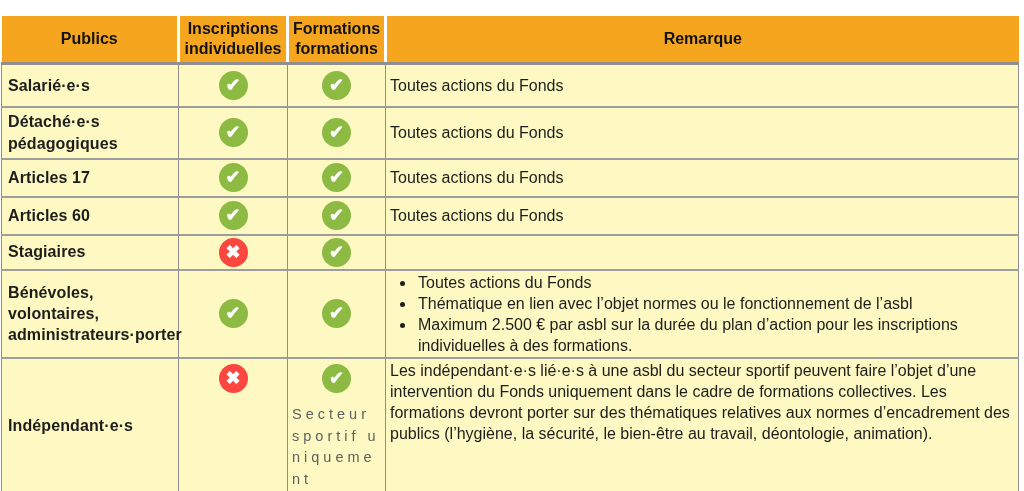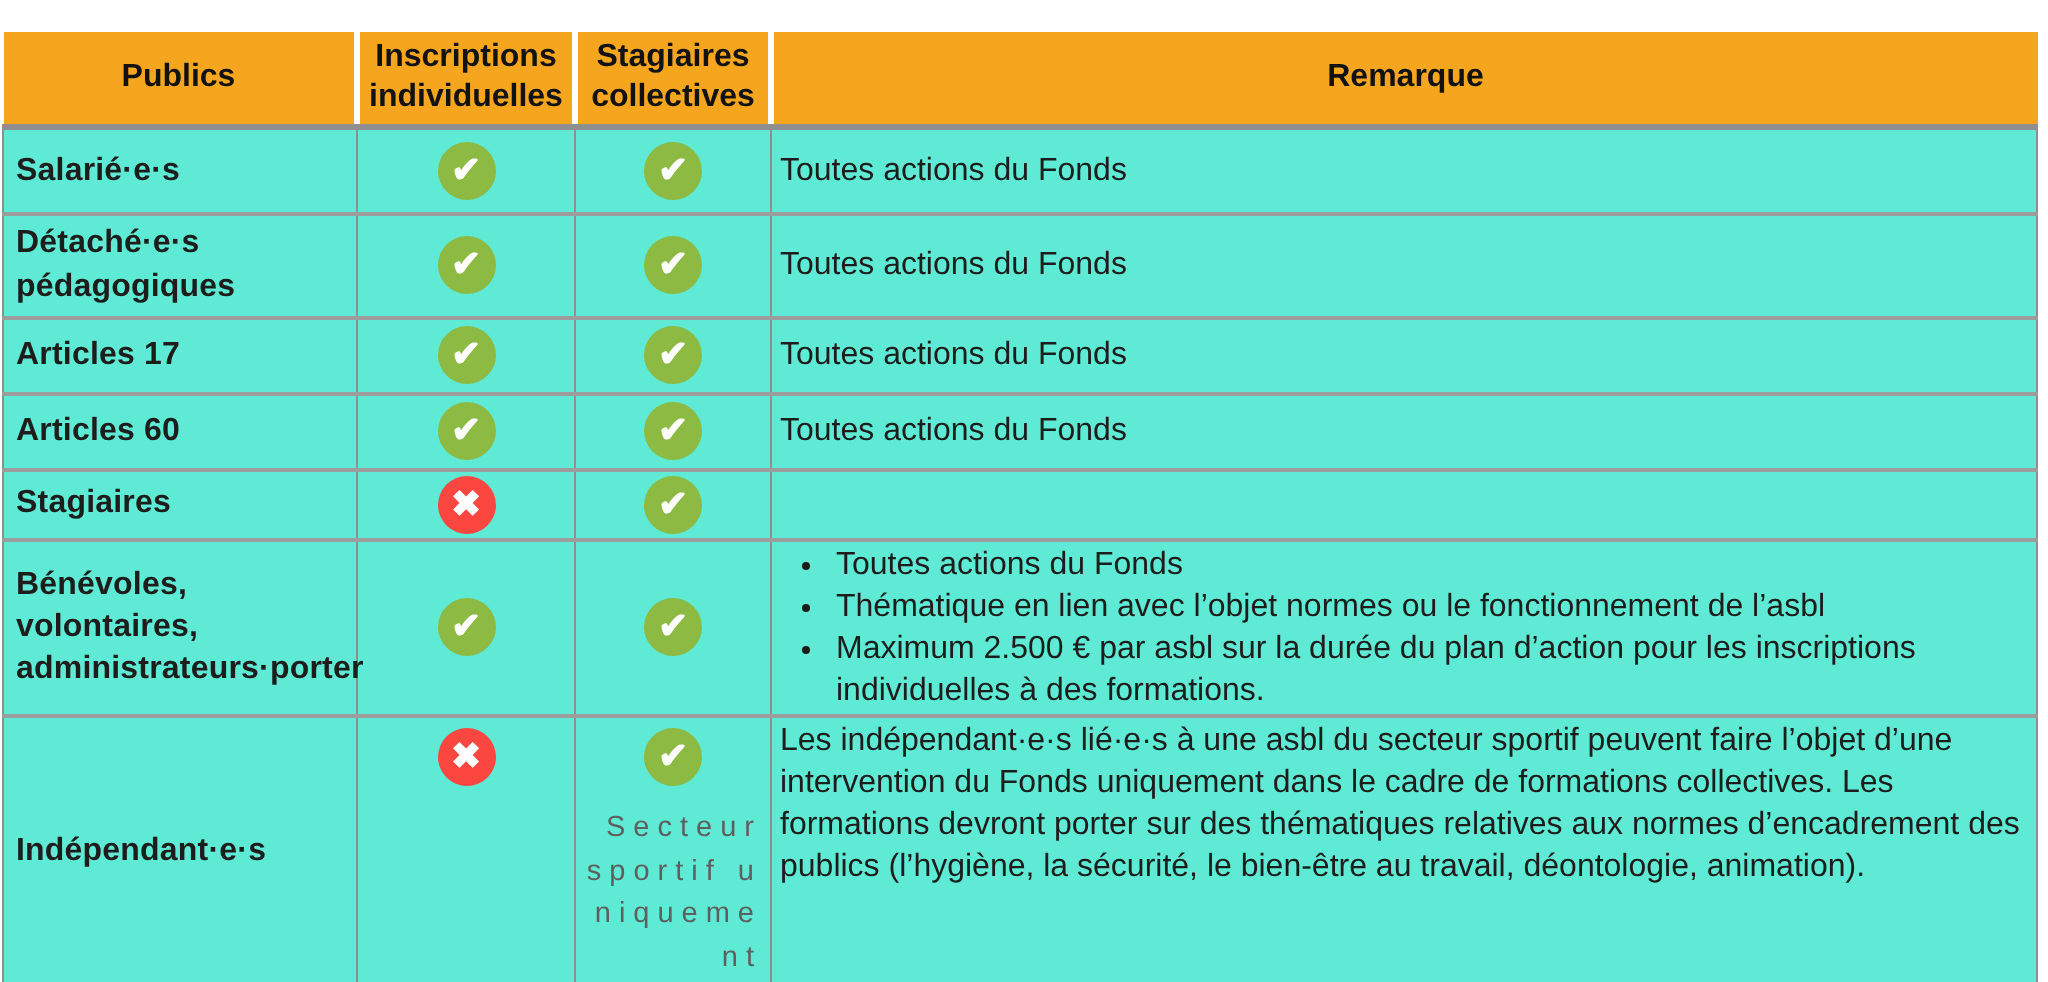--- a/index.html
+++ b/index.html
@@ -31,21 +31,21 @@
   th + th { border-left: 3px solid #ffffff; }
 
   
   td {
     border: 1px solid #8F8F8F;
     border-top: 2px solid #9D9D9D;
     vertical-align: middle;
     font-size: 16px;
     line-height: 1.32;
     padding: 2px 4px;
-    background: #5eead4;
+    background: #fef9c3;
   }
   tr.last-row td { border-bottom: 2px solid #9D9D9D; }
 
   td.col-public {
     font-weight: 700;
     padding-left: 6px;
     letter-spacing: 0.1px;
   }
   td.icon-cell { text-align: center; }
 
@@ -75,39 +75,39 @@
   tr.row-independant td.col-remark { vertical-align: top; }
   tr.row-independant td.icon-cell { padding-top: 5px; }
 
   .secteur-note {
     margin-top: 11px;
     color: #5F5F5F;
     font-size: 14.5px;
     letter-spacing: 4px;
     line-height: 1.5;
     word-break: break-all;
-    text-align: right;
+    text-align: left;
   }
 </style>
 </head>
 <body>
 
 <table class="pub-table">
   <colgroup>
     <col style="width:177px">
     <col style="width:109px">
     <col style="width:98px">
     <col style="width:633px">
   </colgroup>
 
   <thead>
     <tr style="height:44px">
       <th>Publics</th>
       <th>Inscriptions individuelles</th>
-      <th>Stagiaires collectives</th>
+      <th>Formations formations</th>
       <th>Remarque</th>
     </tr>
   </thead>
 
   <tbody>
     <tr style="height:43px">
       <td class="col-public">Salarié·e·s</td>
       <td class="icon-cell">
         <span class="badge badge-check">✔</span>
       </td>

